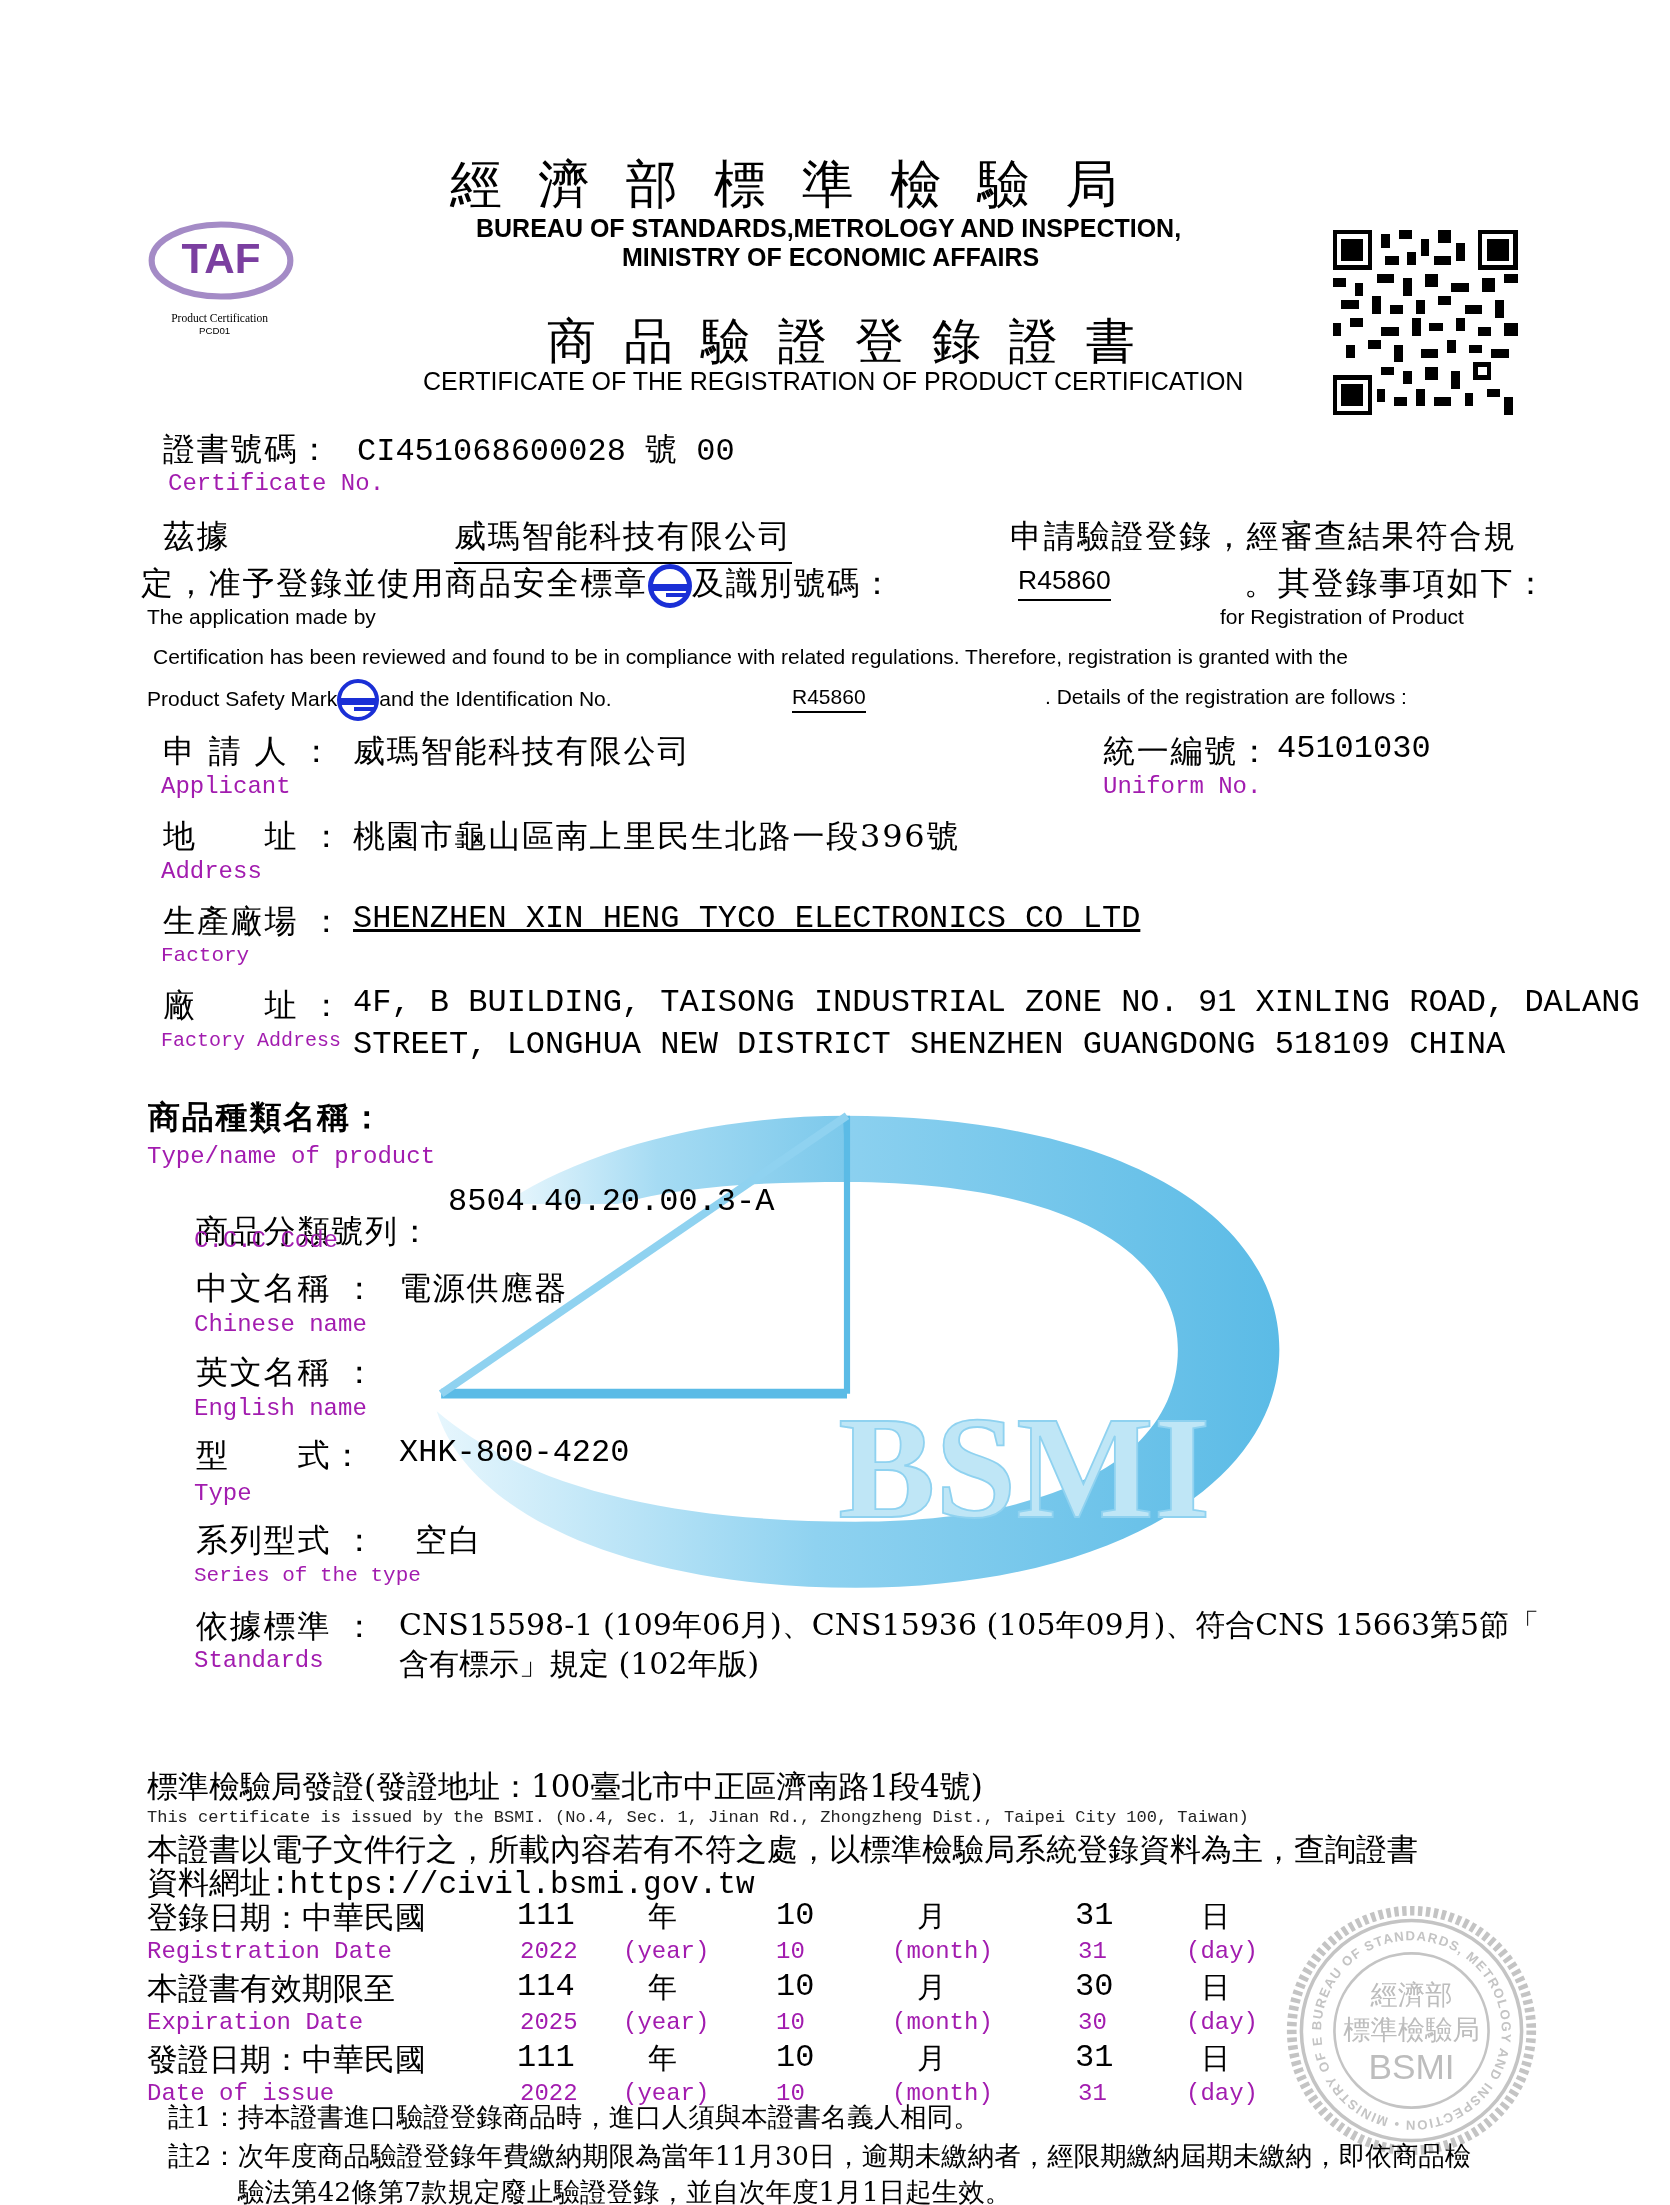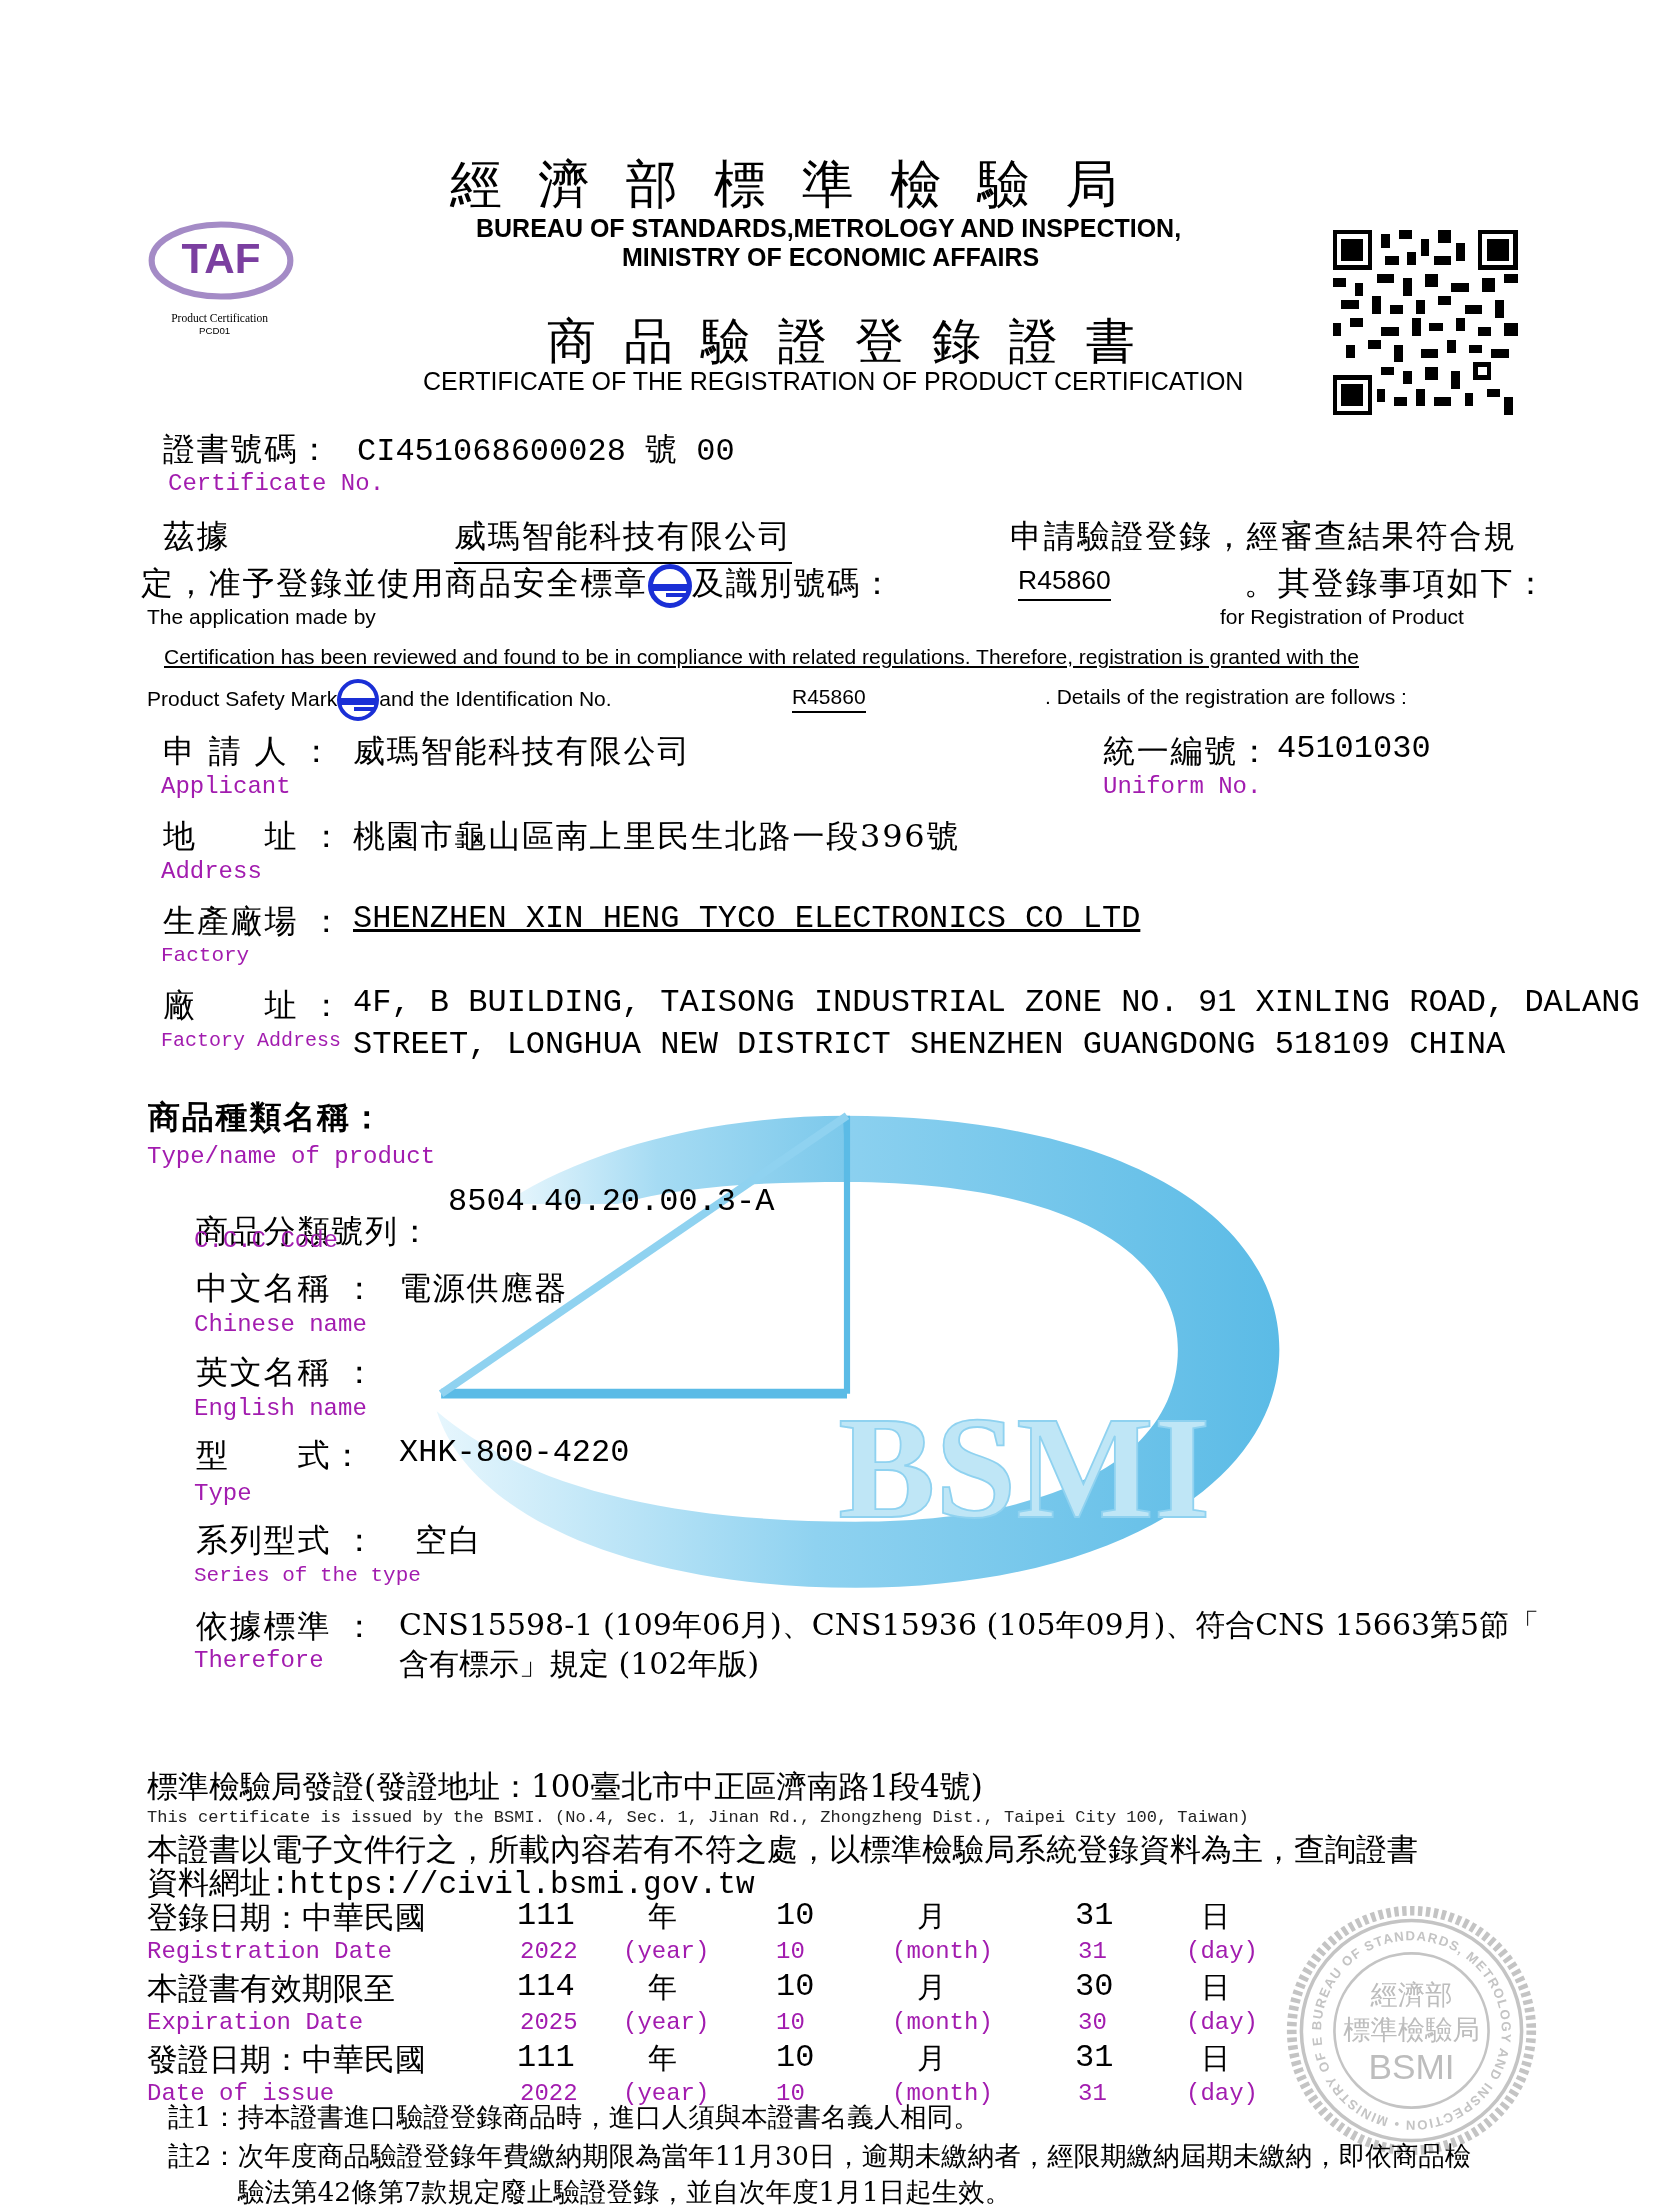--- a/index.html
+++ b/index.html
@@ -114,21 +114,21 @@
 <div class="abs cjk lbl-cn" style="left:1010px;top:515px;">申請驗證登錄，經審查結果符合規</div>
 
 <div class="abs cjk lbl-cn" style="left:141px;top:562px;">
   <span>定，准予登錄並使用商品安全標章</span><span class="mark"></span><span>及識別號碼：</span>
 </div>
 <div class="abs sans ul" style="left:1018px;top:565px;font-size:26.5px;border-bottom-width:2.2px;">R45860</div>
 <div class="abs cjk lbl-cn" style="left:1244px;top:562px;">。其登錄事項如下：</div>
 
 <div class="abs sans" style="left:147px;top:605px;font-size:21px;">The application made by</div>
 <div class="abs sans" style="left:1220px;top:605px;font-size:21px;">for Registration of Product</div>
-<div class="abs sans" style="left:164px;top:645px;font-size:21px;text-decoration:underline;">Certification has been reviewed and found to be in compliance with related regulations. Therefore, registration is granted with the</div>
+<div class="abs sans" style="left:153px;top:645px;font-size:21px;">Certification has been reviewed and found to be in compliance with related regulations. Therefore, registration is granted with the</div>
 <div class="abs sans" style="left:147px;top:679px;font-size:21px;">
   <span>Product Safety Mark</span><span class="mark sm"></span><span>and the Identification No.</span>
 </div>
 <div class="abs sans ul" style="left:792px;top:685px;font-size:21px;border-bottom-width:2.2px;padding-bottom:1.8px;">R45860</div>
 <div class="abs sans" style="left:1045px;top:685px;font-size:21px;">. Details of the registration are follows :</div>
 
 <div class="abs cjk lbl-cn" style="left:163px;top:730px;">申 請 人 ：</div>
 <div class="abs cjk lbl-cn" style="left:353px;top:730px;">威瑪智能科技有限公司</div>
 <div class="abs lbl-en" style="left:161px;top:773px;">Applicant</div>
 <div class="abs cjk lbl-cn" style="left:1103px;top:730px;">統一編號：</div>
@@ -184,21 +184,21 @@
 <div class="abs cjk lbl-cn" style="left:196px;top:1434px;">型　　式：</div>
 <div class="abs val" style="left:399px;top:1434px;">XHK-800-4220</div>
 <div class="abs lbl-en" style="left:194px;top:1480px;">Type</div>
 
 <div class="abs cjk lbl-cn" style="left:196px;top:1519px;">系列型式 ：</div>
 <div class="abs cjk lbl-cn" style="left:415px;top:1519px;">空白</div>
 <div class="abs lbl-en" style="left:194px;top:1564px;font-size:21px;">Series of the type</div>
 
 <div class="abs cjk lbl-cn" style="left:196px;top:1605px;">依據標準 ：</div>
 <div class="abs cjk" style="left:399px;top:1605px;font-size:30px;">CNS15598-1 (109年06月)、CNS15936 (105年09月)、符合CNS 15663第5節「</div>
-<div class="abs lbl-en" style="left:194px;top:1647px;">Therefore</div>
+<div class="abs lbl-en" style="left:194px;top:1647px;">Standards</div>
 <div class="abs cjk" style="left:399px;top:1644px;font-size:30px;">含有標示」規定 (102年版)</div>
 
 <div class="abs cjk" style="left:147px;top:1766px;font-size:31px;">標準檢驗局發證(發證地址：100臺北市中正區濟南路1段4號)</div>
 <div class="abs mono" style="left:147px;top:1808px;font-size:17px;color:#222;">This certificate is issued by the BSMI. (No.4, Sec. 1, Jinan Rd., Zhongzheng Dist., Taipei City 100, Taiwan)</div>
 <div class="abs cjk" style="left:147px;top:1829px;font-size:31px;">本證書以電子文件行之，所載內容若有不符之處，以標準檢驗局系統登錄資料為主，查詢證書</div>
 <div class="abs cjk" style="left:147px;top:1862px;font-size:31px;">
   <span style="font-family:'Liberation Mono',monospace;">資料網址:https://civil.bsmi.gov.tw</span>
 </div>
 
 <div class="abs" style="left:147px;top:1897px;width:1125px;">

